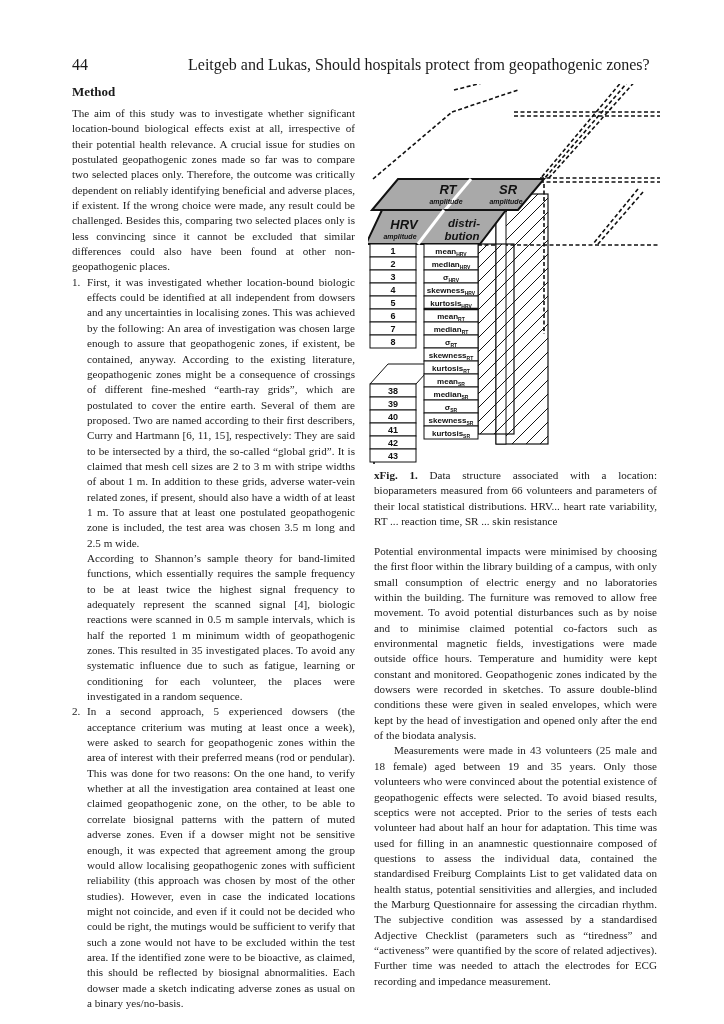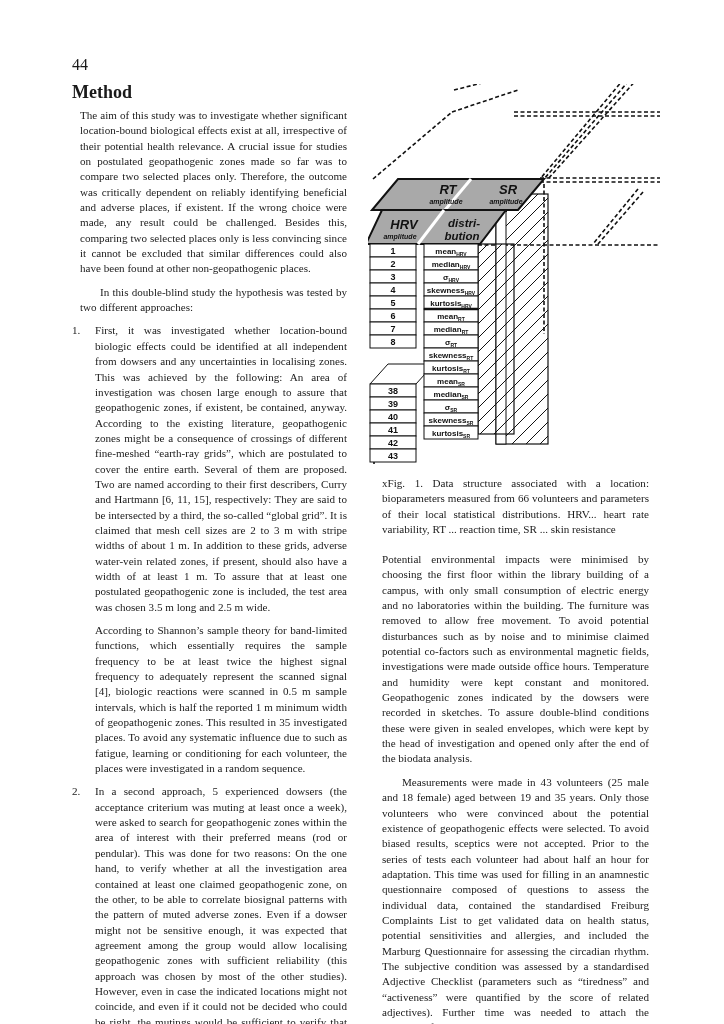--- a/index.html
+++ b/index.html
@@ -3,43 +3,43 @@
 <meta charset="utf-8">
 <style>
   html, body { margin:0; padding:0; background:#ffffff; }
   body { width:724px; height:1024px; position:relative; overflow:hidden;
          font-family:"Liberation Serif", serif; color:#1a1a1a; }
   .running-head { position:absolute; top:56px; left:72px; width:590px; height:16px; font-size:16px; }
   .page-num { position:absolute; left:0; top:0; }
   .header-title { position:absolute; left:116px; top:0; white-space:nowrap; }
   .left-col { position:absolute; left:72px; top:84px; width:283px; font-size:11.1px; line-height:15.35px; text-align:justify; }
   .right-col { position:absolute; left:374px; width:283px; font-size:11.1px; line-height:15.35px; text-align:justify; }
-  .section-head { font-weight:bold; font-size:18px; margin:0 0 6px 0; line-height:16px; }
-  p { margin:8px; }
+  .section-head { font-weight:bold; font-size:13px; margin:0 0 6px 0; line-height:16px; }
+  p { margin:0; }
   .indent { text-indent:20px; }
   ol.approaches { margin:0; padding:0 0 0 15px; list-style:none; }
   ol.approaches li { position:relative; }
   .li-num { position:absolute; left:-15px; top:0; }
   .caption { top:468px; }
-  .caption .fig-label { font-weight:normal; }
+  .caption .fig-label { font-weight:bold; }
   .body-right { top:544px;font-family:Liberation Serif, serif; }
   .figure { position:absolute; left:368px; top:84px; width:300px; height:380px; }
   .cell-text { font-family:"Liberation Sans", sans-serif; font-weight:bold; }
 </style>
 </head>
 <body>
 
 <div class="running-head">
   <span class="page-num">44</span>
+  <span class="header-title">Leitgeb and Lukas, Should hospitals protect from geopathogenic zones?</span>
 </div>
 
 <div class="left-col">
   <div class="section-head">Method</div>
   <p>The aim of this study was to investigate whether significant location-bound biological effects exist at all, irrespective of their potential health relevance. A crucial issue for studies on postulated geopathogenic zones made so far was to compare two selected places only. Therefore, the outcome was critically dependent on reliably identifying beneficial and adverse places, if existent. If the wrong choice were made, any result could be challenged. Besides this, comparing two selected places only is less convincing since it cannot be excluded that similar differences could also have been found at other non-geopathogenic places.</p>
-  <p class="indent">In this double-blind study the hypothesis was tested by two different approaches:</p>
   <ol class="approaches">
     <li>
       <span class="li-num">1.</span>
       <p>First, it was investigated whether location-bound biologic effects could be identified at all independent from dowsers and any uncertainties in localising zones. This was achieved by the following: An area of investigation was chosen large enough to assure that geopathogenic zones, if existent, be contained, anyway. According to the existing literature, geopathogenic zones might be a consequence of crossings of different fine-meshed “earth-ray grids”, which are postulated to cover the entire earth. Several of them are proposed. Two are named according to their first describers, Curry and Hartmann [6, 11, 15], respectively: They are said to be intersected by a third, the so-called “global grid”. It is claimed that mesh cell sizes are 2 to 3 m with stripe widths of about 1 m. In addition to these grids, adverse water-vein related zones, if present, should also have a width of at least 1 m. To assure that at least one postulated geopathogenic zone is included, the test area was chosen 3.5 m long and 2.5 m wide.</p>
       <p>According to Shannon’s sample theory for band-limited functions, which essentially requires the sample frequency to be at least twice the highest signal frequency to adequately represent the scanned signal [4], biologic reactions were scanned in 0.5 m sample intervals, which is half the reported 1 m minimum width of geopathogenic zones. This resulted in 35 investigated places. To avoid any systematic influence due to such as fatigue, learning or conditioning for each volunteer, the places were investigated in a random sequence.</p>
     </li>
     <li>
       <span class="li-num">2.</span>
       <p>In a second approach, 5 experienced dowsers (the acceptance criterium was muting at least once a week), were asked to search for geopathogenic zones within the area of interest with their preferred means (rod or pendular). This was done for two reasons: On the one hand, to verify whether at all the investigation area contained at least one claimed geopathogenic zone, on the other, to be able to correlate biosignal patterns with the pattern of muted adverse zones. Even if a dowser might not be sensitive enough, it was expected that agreement among the group would allow localising geopathogenic zones with sufficient reliability (this approach was chosen by most of the other studies). However, even in case the indicated locations might not coincide, and even if it could not be decided who could be right, the mutings would be sufficient to verify that such a zone would not have to be excluded within the test area. If the identified zone were to be bioactive, as claimed, this should be reflected by biosignal abnormalities. Each dowser made a sketch indicating adverse zones as usual on a binary yes/no-basis.</p>
     </li>

